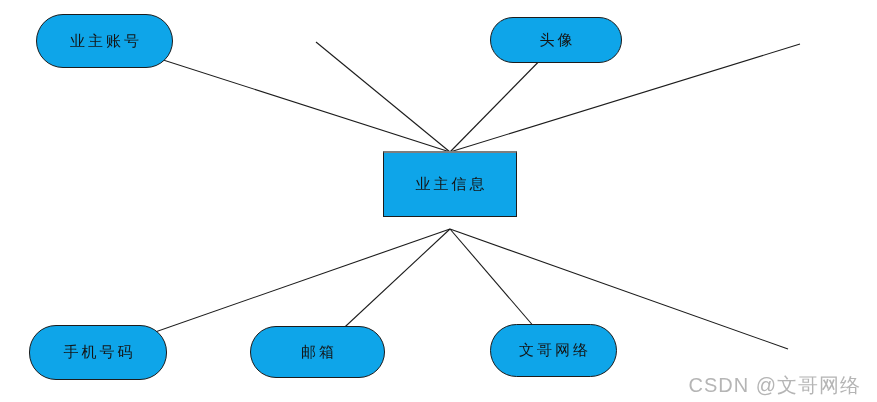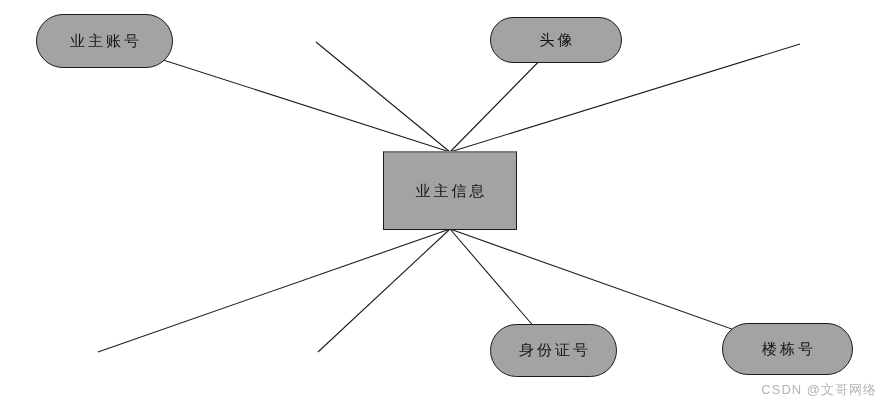--- a/index.html
+++ b/index.html
@@ -23,21 +23,21 @@
     height: 402px;
     z-index: 0;
   }
   svg.connectors line {
     stroke: #1c1c1c;
     stroke-width: 1.1;
   }
   .node {
     position: absolute;
     z-index: 1;
-    background: #a3a3a3;
+    background: #0ea5e9;
     border: 1.4px solid #1c1c1c;
     display: flex;
     align-items: center;
     justify-content: center;
     font-size: 15px;
     color: #141414;
     letter-spacing: 3px;
     text-indent: 3px;
     white-space: nowrap;
     box-sizing: border-box;
@@ -45,23 +45,23 @@
   }
   .attr-node {
     border-radius: 27px;
   }
   .entity-node {
     border-top: 2.5px solid #7e7e7e;
   }
   .watermark {
     position: absolute;
     z-index: 2;
-    right: 0px;
+    right: 16px;
     bottom: 3px;
-    font-size: 13px;
+    font-size: 20px;
     letter-spacing: 1px;
     color: #b5b5b5;
     font-family: "Liberation Sans", sans-serif;
   }
 </style>
 </head>
 <body>
 
 <div class="canvas">
 
@@ -75,23 +75,24 @@
     <line x1="450" y1="229" x2="554" y2="350"></line>
     <line x1="450" y1="229" x2="788" y2="349"></line>
   </svg>
 
   <div class="node attr-node" style="left:36px;  top:14px;  width:137px; height:54px;">业主账号</div>
 
 
   <div class="node attr-node" style="left:490px; top:17px;  width:132px; height:46px;">头像</div>
 
 
-  <div class="node entity-node" style="left:383px; top:151px; width:134px; height:79px;">业主信息</div>
+  <div class="node entity-node" style="left:383px; top:151px; width:134px; height:66px;">业主信息</div>
 
+  <div class="node attr-node" style="left:29px;  top:325px; width:138px; height:55px;">手机号码</div>
 
+  <div class="node attr-node" style="left:250px; top:326px; width:135px; height:52px;">邮箱</div>
 
-  <div class="node attr-node" style="left:490px; top:324px; width:127px; height:53px;">身份证号</div>
+  <div class="node attr-node" style="left:490px; top:324px; width:127px; height:53px;">文哥网络</div>
 
-  <div class="node attr-node" style="left:722px; top:323px; width:131px; height:52px;">楼栋号</div>
 
   <div class="watermark">CSDN @文哥网络</div>
 
 </div>
 
 </body></html>

